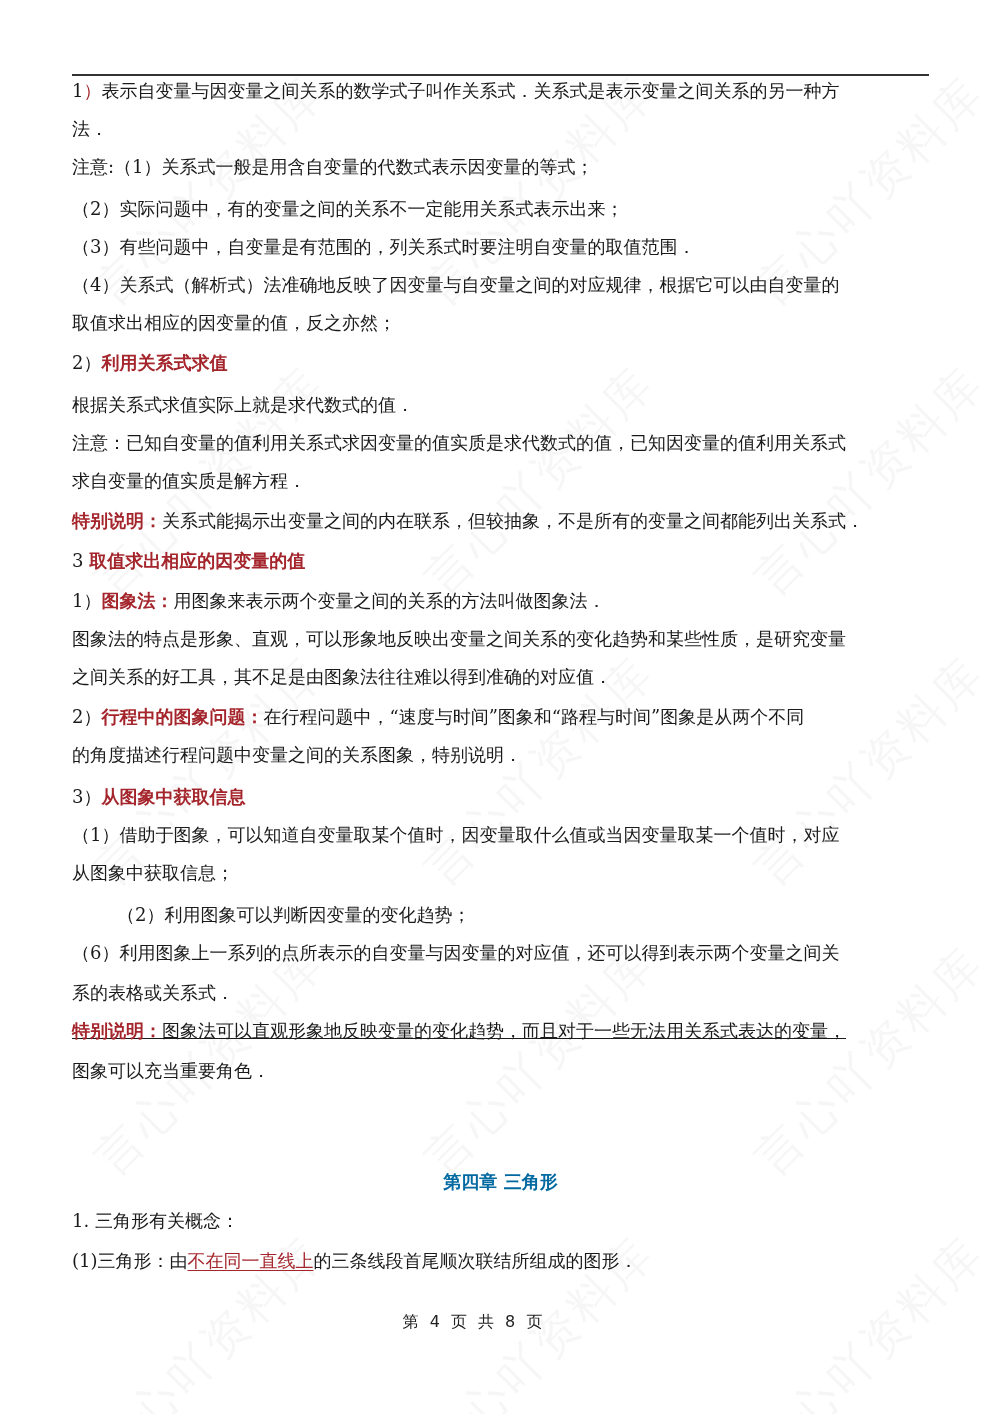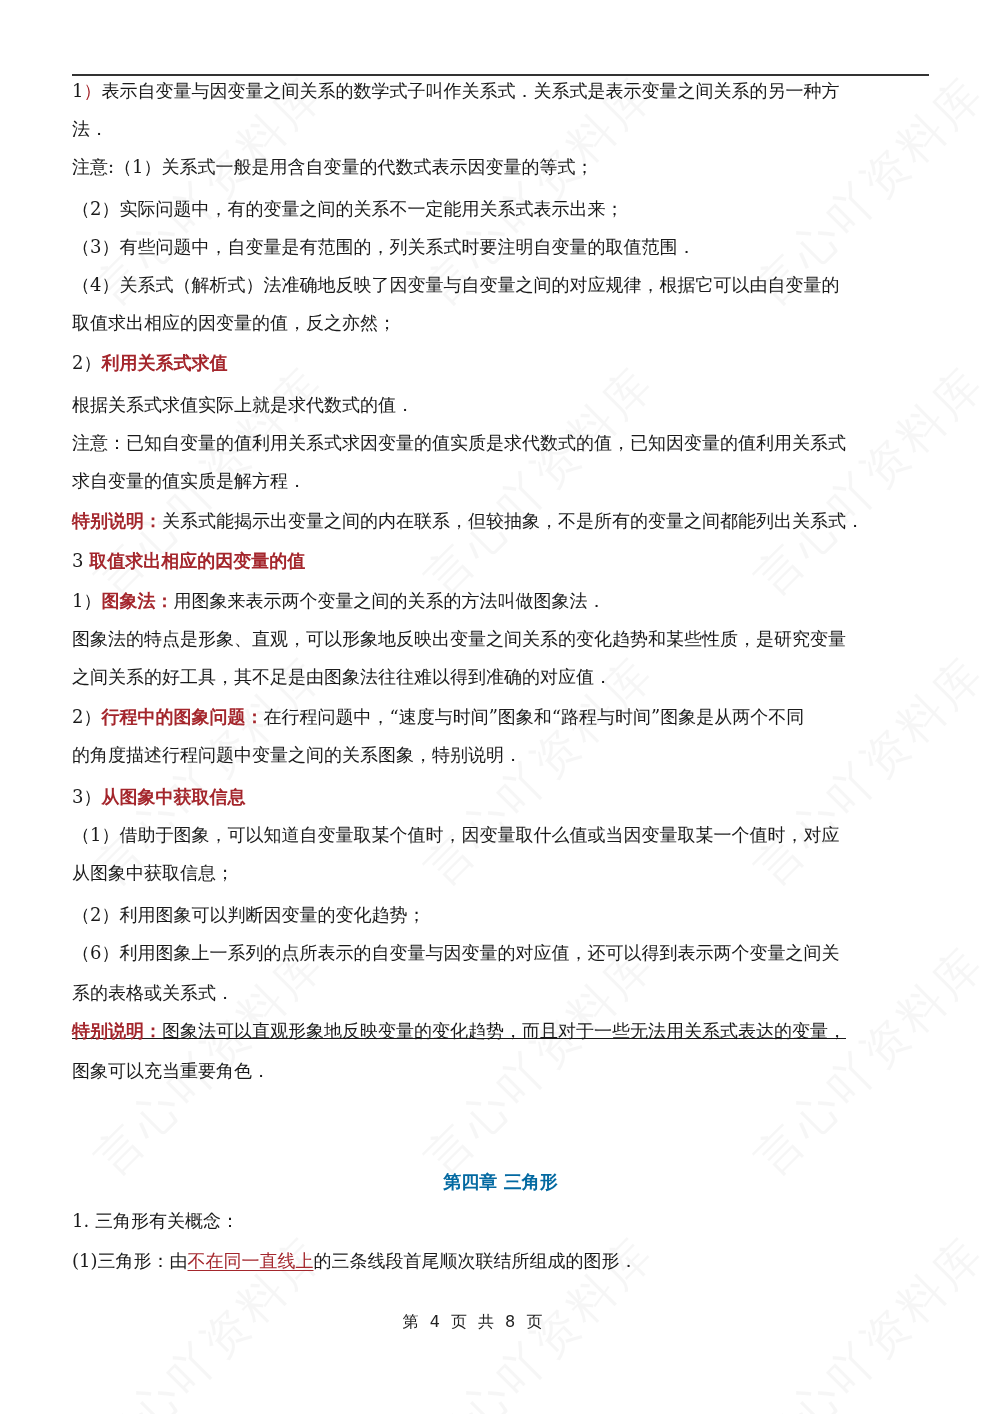--- a/index.html
+++ b/index.html
@@ -60,20 +60,20 @@
     <div class="line" style="top: 508px;"><span class="red bold">特别说明：</span><span>关系式能揭示出变量之间的内在联系，但较抽象，不是所有的变量之间都能列出关系式．</span></div>
     <div class="line" style="top: 548px;"><span>3 </span><span class="red bold">取值求出相应的因变量的值</span></div>
     <div class="line" style="top: 588px;"><span>1）</span><span class="red bold">图象法：</span><span>用图象来表示两个变量之间的关系的方法叫做图象法．</span></div>
     <div class="line" style="top: 626px;"><span>图象法的特点是形象、直观，可以形象地反映出变量之间关系的变化趋势和某些性质，是研究变量</span></div>
     <div class="line" style="top: 664px;"><span>之间关系的好工具，其不足是由图象法往往难以得到准确的对应值．</span></div>
     <div class="line" style="top: 704px;"><span>2）</span><span class="red bold">行程中的图象问题：</span><span>在行程问题中，“速度与时间”图象和“路程与时间”图象是从两个不同</span></div>
     <div class="line" style="top: 742px;"><span>的角度描述行程问题中变量之间的关系图象，特别说明．</span></div>
     <div class="line" style="top: 784px;"><span>3）</span><span class="red bold">从图象中获取信息</span></div>
     <div class="line" style="top: 822px;"><span>（1）借助于图象，可以知道自变量取某个值时，因变量取什么值或当因变量取某一个值时，对应</span></div>
     <div class="line" style="top: 860px;"><span>从图象中获取信息；</span></div>
-    <div class="line" style="top: 902px;"><span>（2）利用图象可以判断因变量的变化趋势；</span></div>
+    <div class="line" style="top: 902px; margin-left: 45px;"><span>（2）利用图象可以判断因变量的变化趋势；</span></div>
     <div class="line" style="top: 940px;"><span>（6）利用图象上一系列的点所表示的自变量与因变量的对应值，还可以得到表示两个变量之间关</span></div>
     <div class="line" style="top: 980px;"><span>系的表格或关系式．</span></div>
     <div class="line" style="top: 1018px; text-decoration: underline;"><span class="red bold">特别说明：</span><span>图象法可以直观形象地反映变量的变化趋势，而且对于一些无法用关系式表达的变量，</span></div>
     <div class="line" style="top: 1058px;"><span>图象可以充当重要角色．</span></div>
   </div>
 
 <div class="footer">第 4 页 共 8 页</div>
 
 </body></html>

